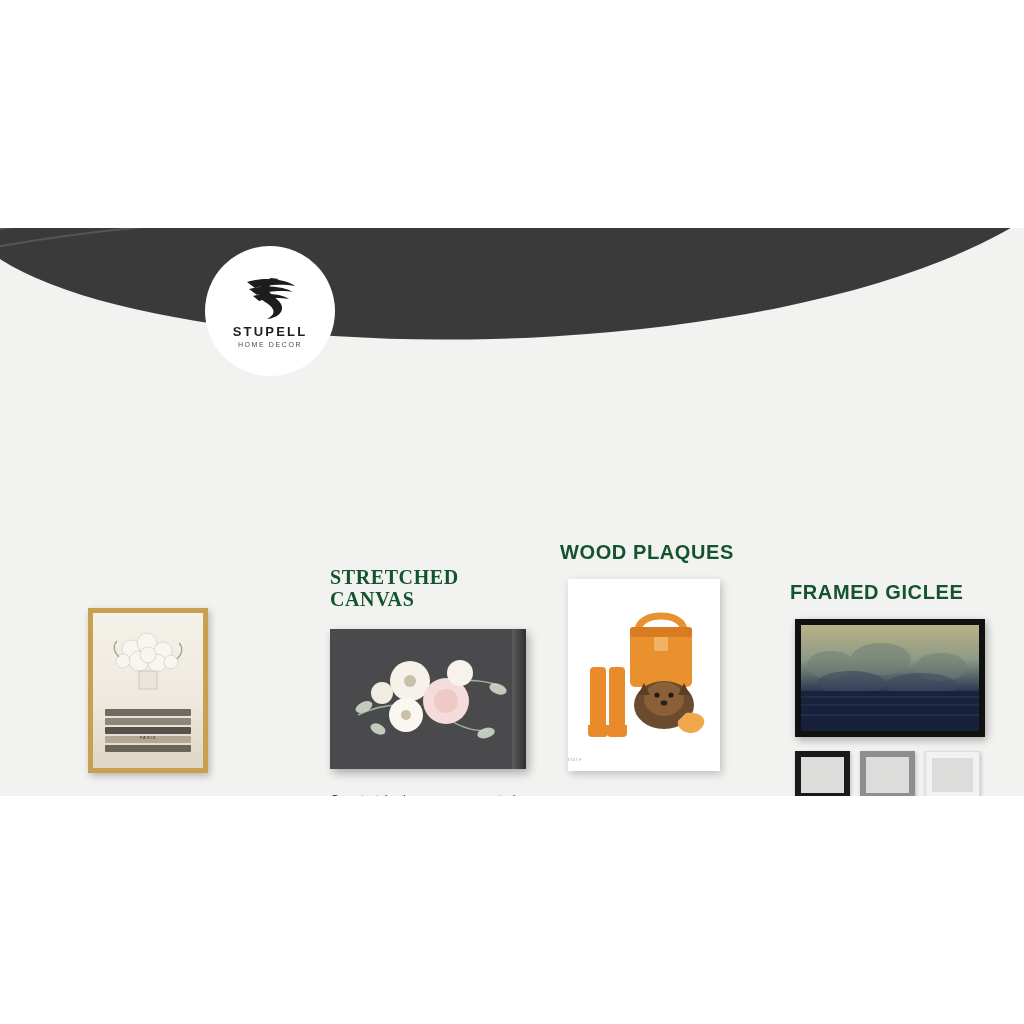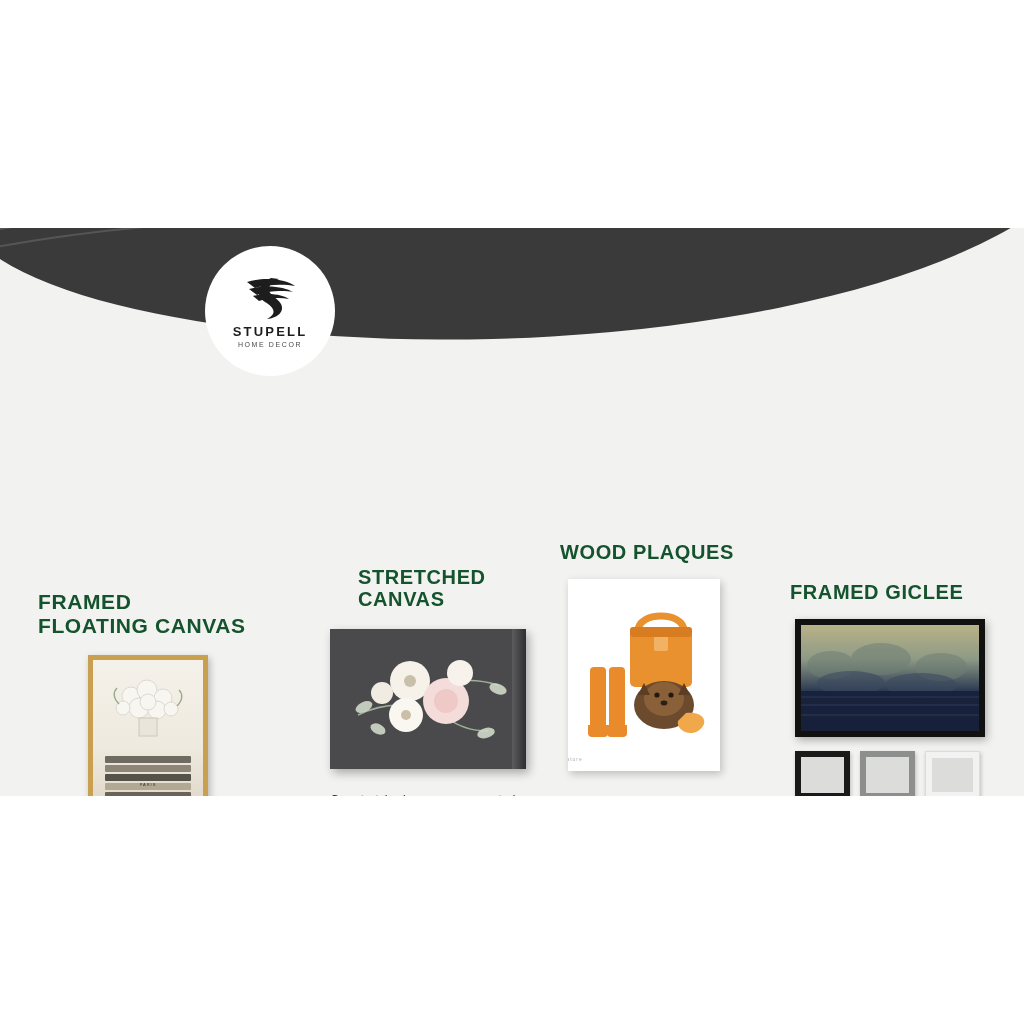--- a/index.html
+++ b/index.html
@@ -193,24 +193,20 @@
           <path d="M-20 150 C 120 120, 260 108, 420 112"></path>
           <path d="M-20 132 C 120 104, 260 92, 420 98"></path>
           <path d="M-20 114 C 120 88, 260 76, 420 84"></path>
           <path d="M-20 96 C 120 72, 260 60, 420 70"></path>
           <path d="M-20 78 C 120 56, 260 46, 420 56"></path>
         </g>
       </svg>
     </div>
 
     <div class="col col1">
-      <div class="col-title">
-        <span>FRAMED</span><br>
-        <span>FLOATING CANVAS</span>
-      </div>
 
       <div class="c1-art">
         <div class="c1-art-inner">
           <svg class="bouquet" viewBox="0 0 74 64">
             <g fill="#f7f6f1" stroke="#ddd9cf" stroke-width="1">
               <circle cx="20" cy="18" r="9"></circle>
                 <circle cx="36" cy="12" r="10"></circle>
               <circle cx="52" cy="20" r="9"></circle>
                 <circle cx="28" cy="30" r="10"></circle>
               <circle cx="46" cy="32" r="9"></circle>
@@ -232,21 +228,21 @@
               <span style="position:absolute;left:50%;top:-1px;transform:translateX(-50%);font-size:4px;letter-spacing:1px;color:#3a342a;">PARIS</span>
             </div>
             <div class="book" style="background:#6a6357;"></div>
           </div>
         </div>
       </div>
 
     </div>
 
     <div class="col col2">
-      <div class="col-title" style="margin-left:28px;">
+      <div class="col-title" style="font-family:Liberation Serif, serif;">
         <span>STRETCHED</span><br>
         <span>CANVAS</span>
       </div>
 
       <div class="c2-art">
         <div class="edge"></div>
         <svg class="c2-flowers" viewBox="0 0 165 110">
           <g stroke="#9fb09a" stroke-width="1.6" fill="none">
             <path d="M10 70 C 30 60, 50 58, 70 62"></path>
             <path d="M150 40 C 130 34, 112 34, 96 40"></path>

